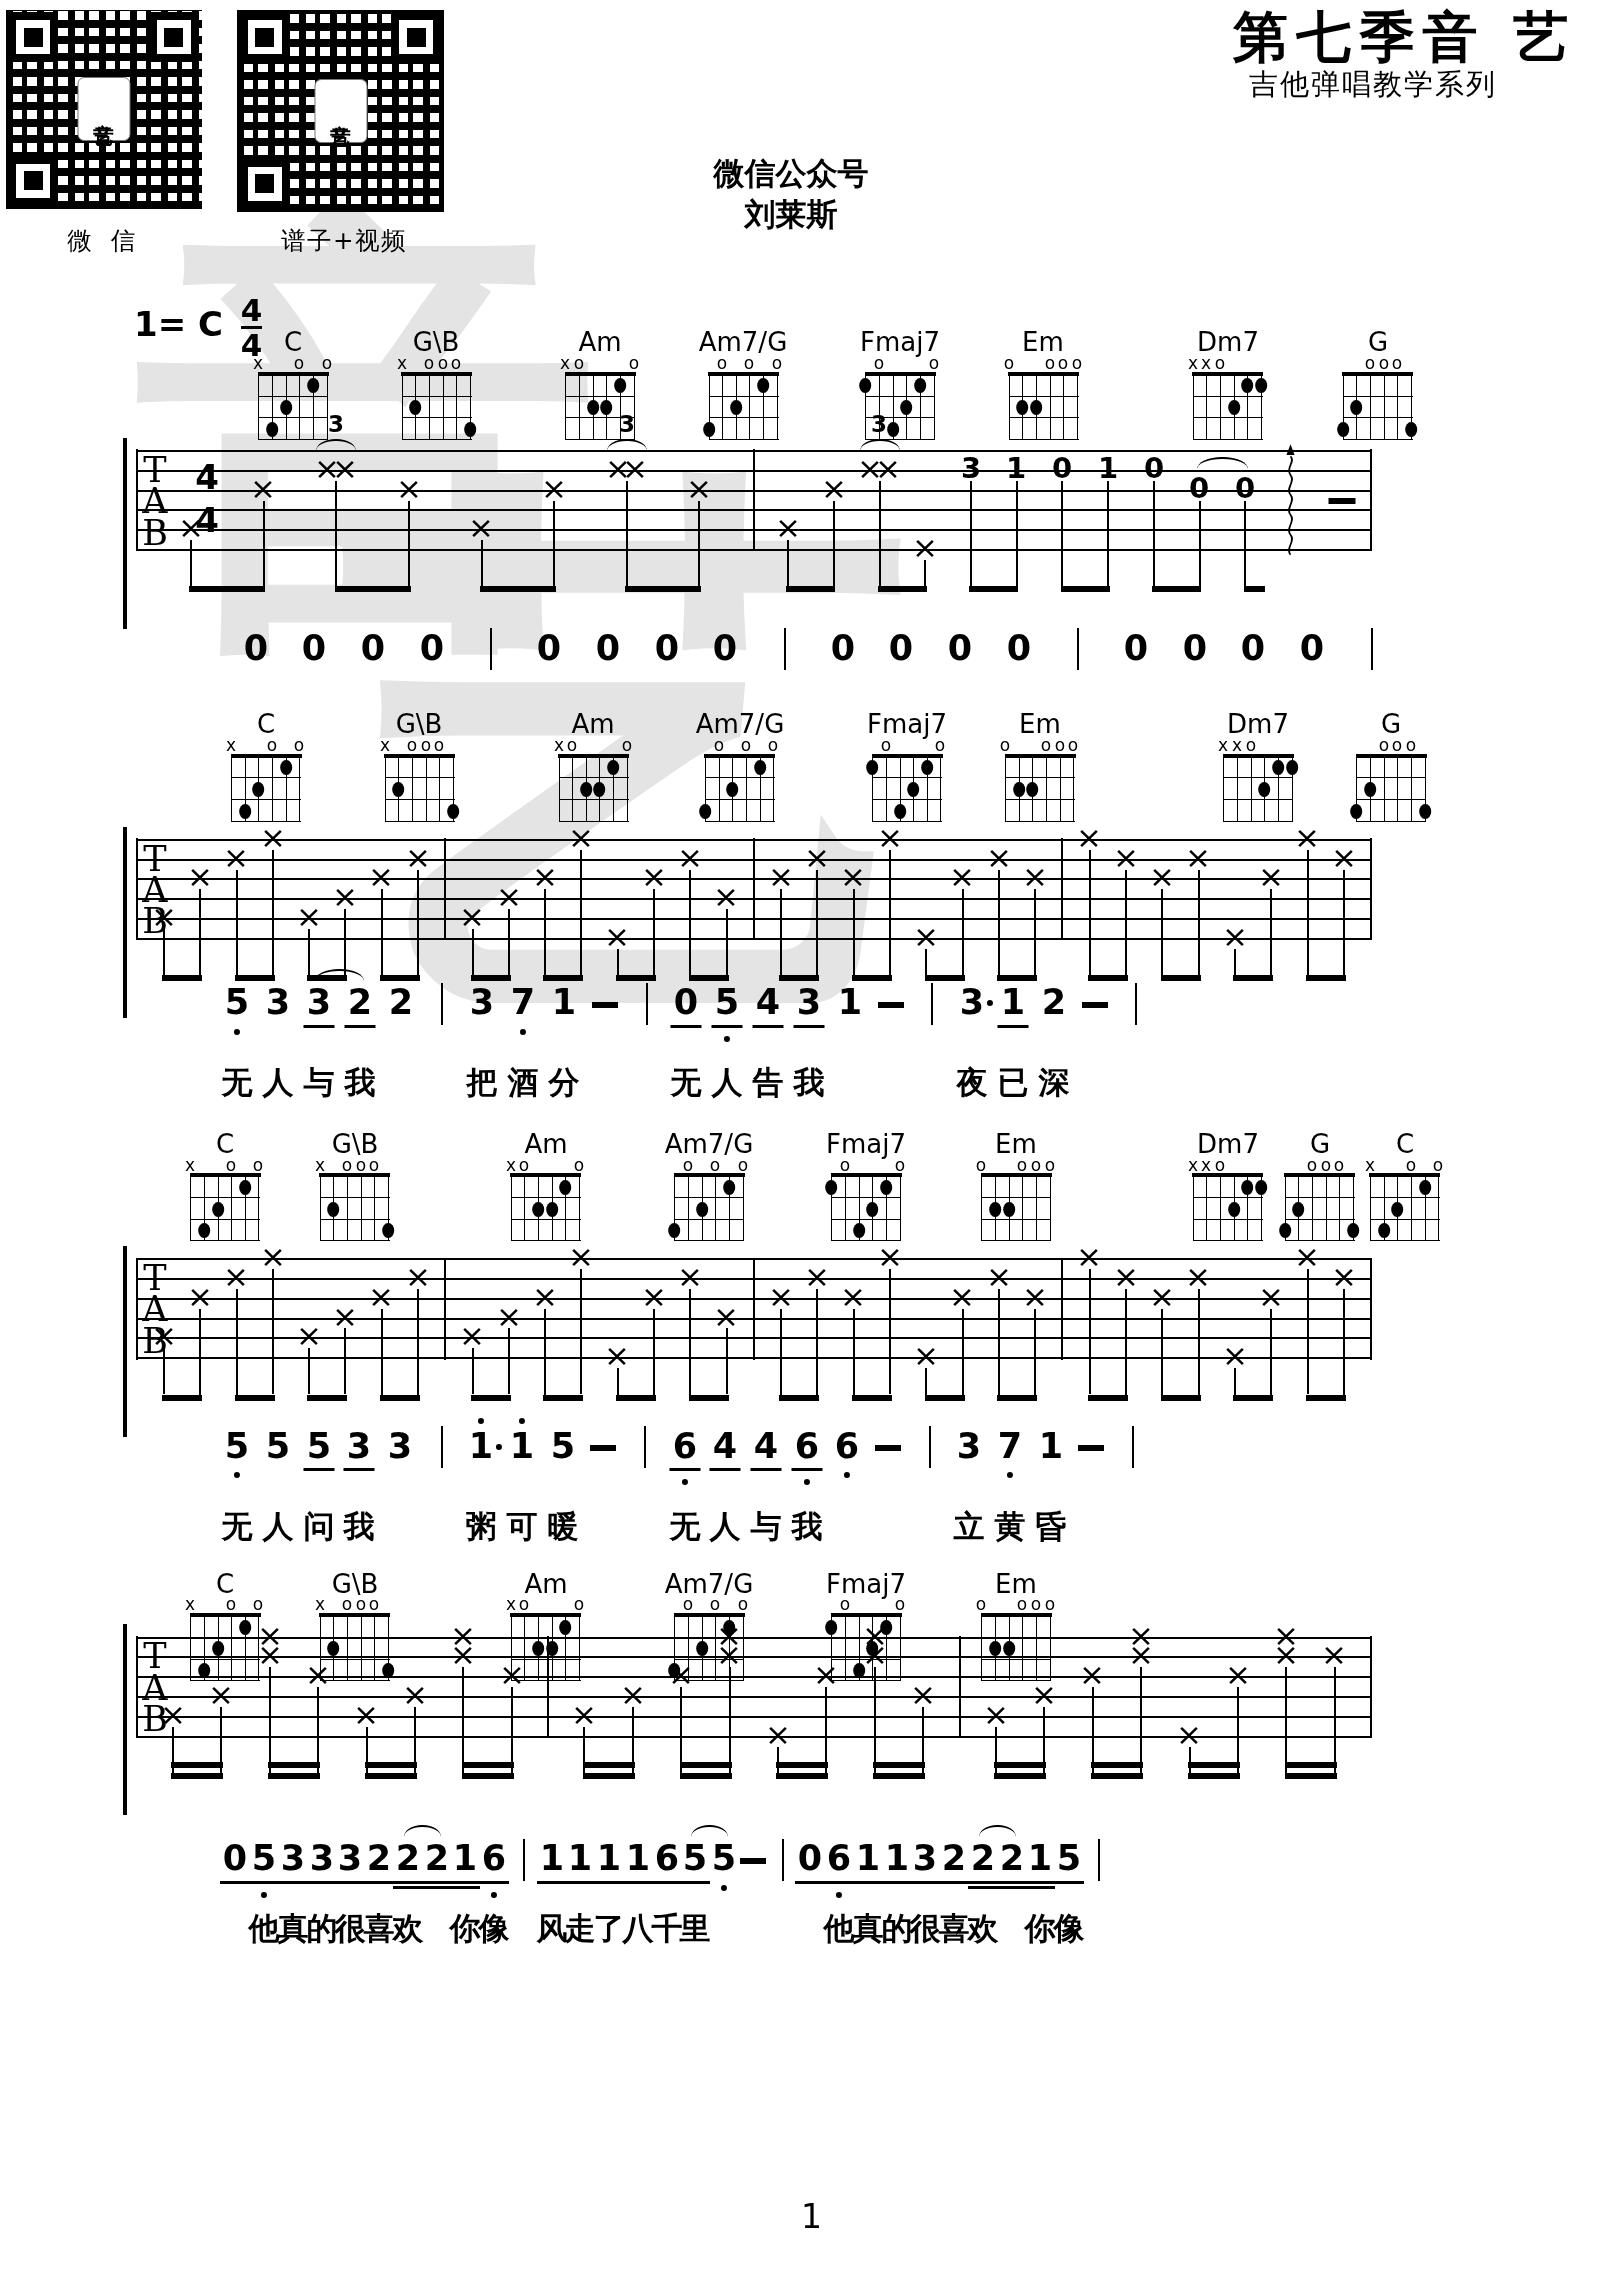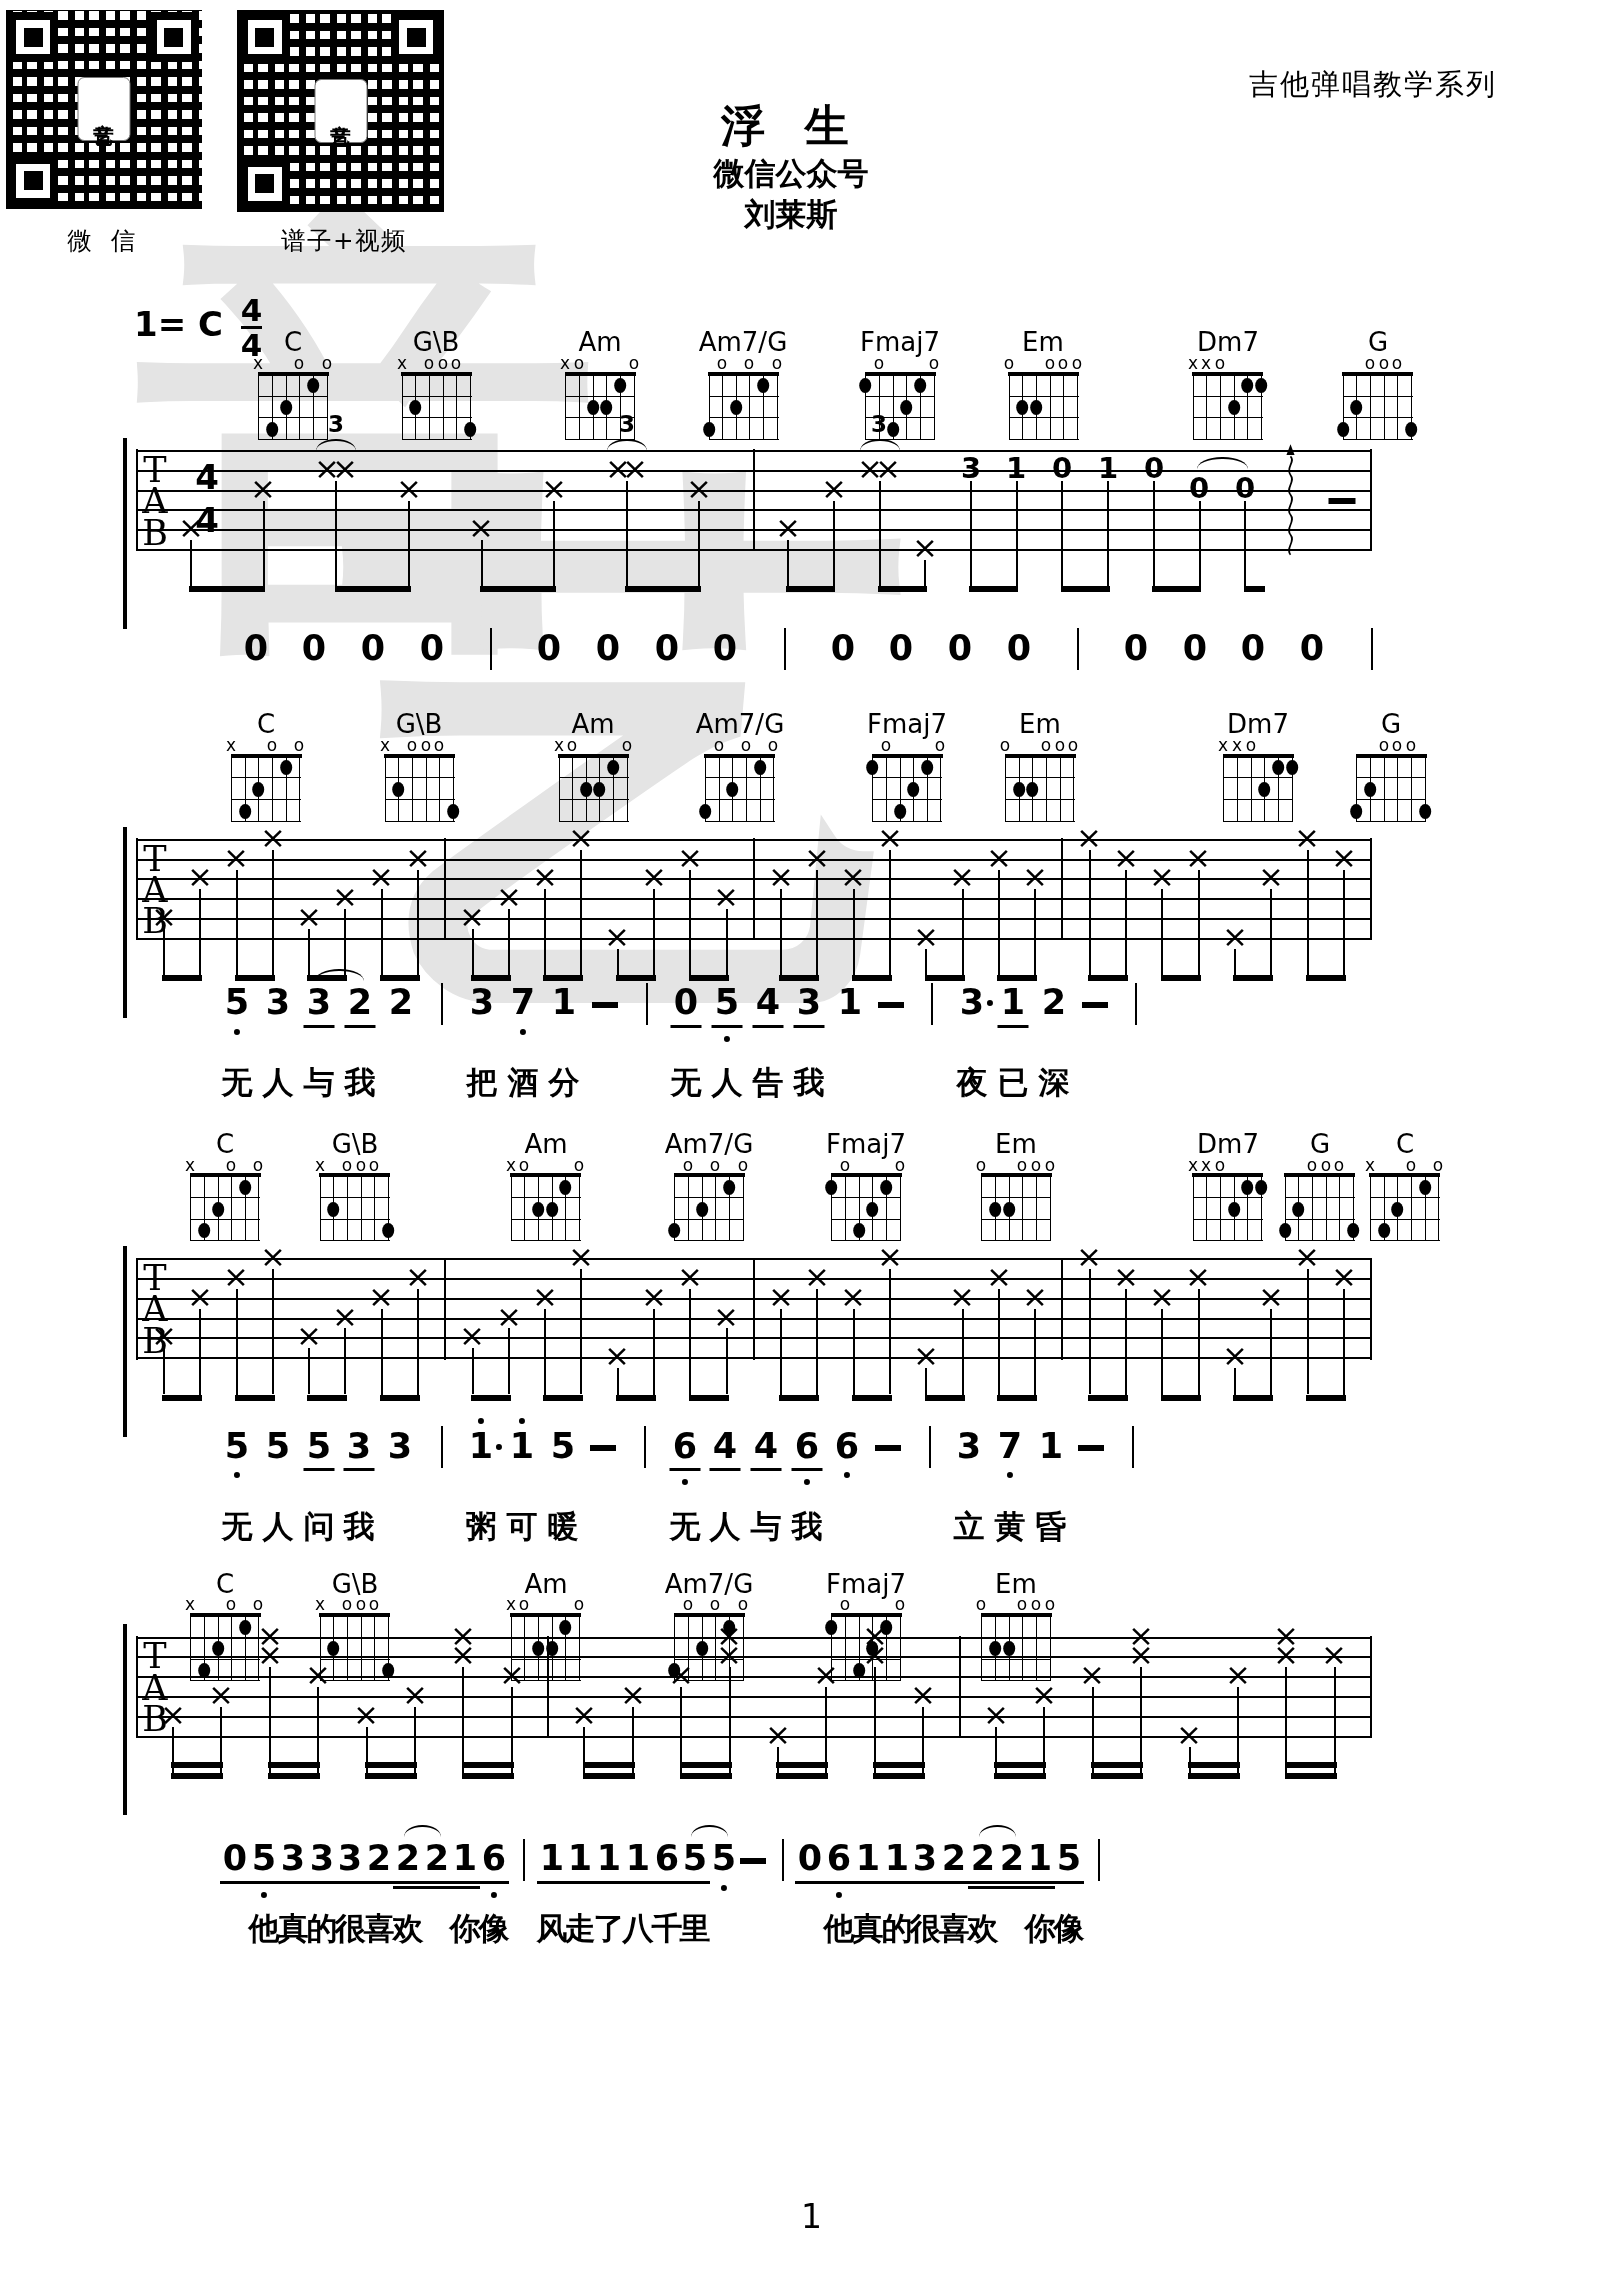--- a/index.html
+++ b/index.html
@@ -74,23 +74,23 @@
     </div>
     <div class="qr" style="left:237px;top:9.5px;width:207px;height:202px;">
       <div class="fs tl"></div>
       <div class="fs tr"></div>
       <div class="fs bl"></div>
       <div class="qr-logo">音艺</div>
     </div>
     <div class="qr-label" style="left:104px;top:224px;">微 信</div>
     <div class="qr-label" style="left:344px;top:224px;letter-spacing:1.4px;">谱子+视频</div>
 
+    <div id="brand">第七季音 艺</div>
     <div id="brand-sub">吉他弹唱教学系列</div>
 
-    <div id="title-main">浮 生</div>
     <div id="title-episode">微信公众号</div>
     <div id="title-artist">刘莱斯</div>
 
 
     <div id="keysig">
       <span>1= C</span>
       <span class="frac">
         <i style="font-style:normal">4</i>
         <b></b>
         <i style="font-style:normal">4</i>

